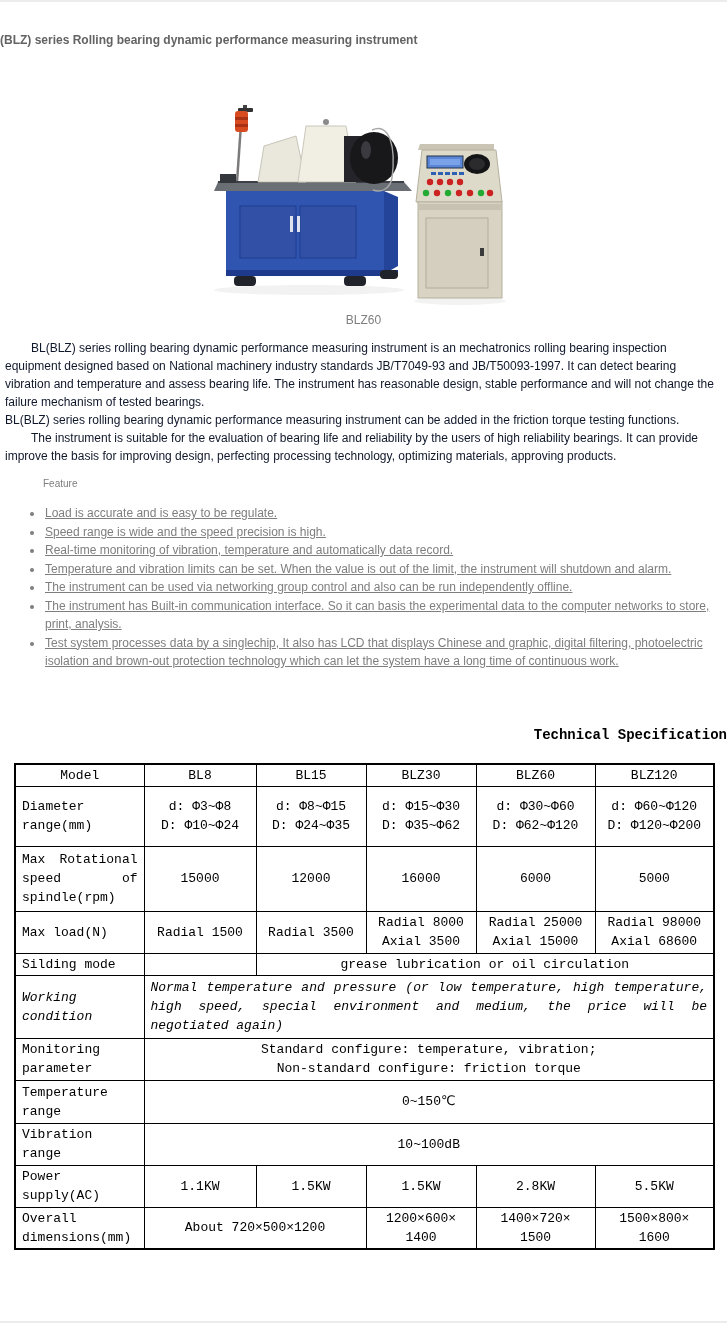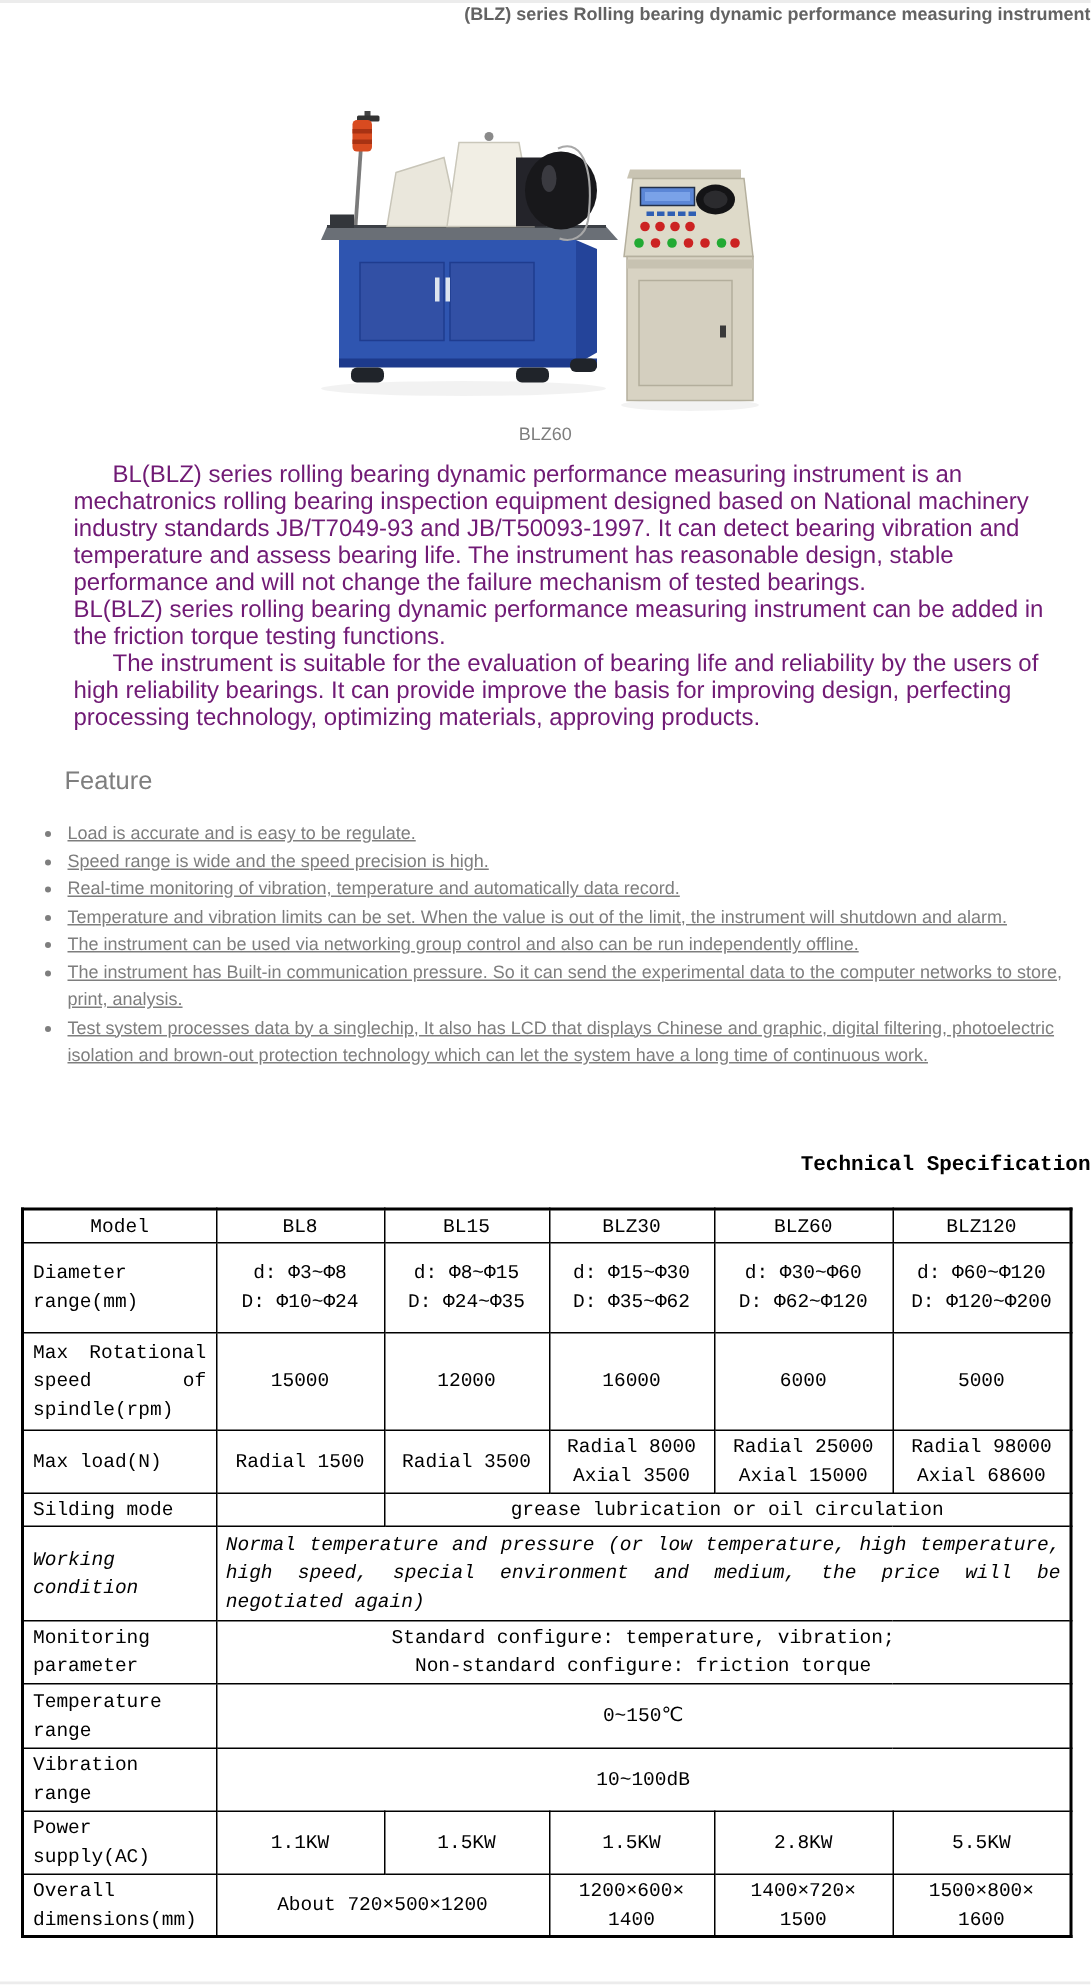--- a/index.html
+++ b/index.html
@@ -2,28 +2,28 @@
 <html><head>
 <meta charset="utf-8">
 <style>
   html,body{margin:0;padding:0;}
   body{
     width:727px;height:1323px;background:#fff;overflow:hidden;position:relative;
     font-family:"Liberation Sans","DejaVu Sans",sans-serif;
     border-top:2px solid #ececec;box-sizing:border-box;
   }
   body::after{content:"";position:absolute;left:0;bottom:0;width:727px;height:2px;background:#ececec;}
-  .page-title{text-align:right;font-size:12px;font-weight:bold;color:#636363;}
+  .page-title{padding-top:31px;text-align:left;font-size:12px;font-weight:bold;color:#636363;}
   .figure{margin-top:47px;text-align:center;}
   .figure svg{display:inline-block;vertical-align:top;}
   .figure-caption{margin-top:3px;text-align:center;font-size:12px;color:#7e7e7e;}
-  .content{padding:0 5px;margin-top:12px;font-size:16px;line-height:18px;color:#701a75;margin-left:44px;}
+  .content{padding:0 5px;margin-top:12px;font-size:12px;line-height:18px;color:#0f172a;}
   .para{margin:0;}
   .para.indent{text-indent:26px;}
-  .feature-heading{margin:23px 0 0 43px;font-size:17px;color:#7e7e7e;}
+  .feature-heading{margin:13px 0 0 43px;font-size:10px;color:#7e7e7e;}
   ul.features{margin:15px 0 0 0;padding:0 10px 0 44px;color:#7e7e7e;font-size:12px;line-height:18.5px;list-style:disc outside;}
   ul.features li{margin:0;padding-left:1px;text-decoration:underline;}
   .spec-heading{
     margin-top:56px;text-align:right;color:#000;
     font-family:"Liberation Mono","DejaVu Sans Mono",monospace;
     font-size:14px;font-weight:bold;
   }
   table.spec{
     margin:20px 0 0 14px;border-collapse:collapse;table-layout:fixed;width:699px;
     font-family:"Liberation Mono","DejaVu Sans Mono","DejaVu Sans",monospace;
@@ -124,21 +124,21 @@
   </div>
 
 <div class="feature-heading">Feature</div>
 
 <ul class="features">
     <li>Load is accurate and is easy to be regulate.</li>
     <li>Speed range is wide and the speed precision is high.</li>
     <li>Real-time monitoring of vibration, temperature and automatically data record.</li>
     <li>Temperature and vibration limits can be set. When the value is out of the limit, the instrument will shutdown and alarm.</li>
     <li>The instrument can be used via networking group control and also can be run independently offline.</li>
-    <li>The instrument has Built-in communication pressure. So it can send the experimental data to the computer networks to store, print, analysis.</li>
+    <li>The instrument has Built-in communication interface. So it can basis the experimental data to the computer networks to store, print, analysis.</li>
     <li>Test system processes data by a singlechip, It also has LCD that displays Chinese and graphic, digital filtering, photoelectric isolation and brown-out protection technology which can let the system have a long time of continuous work.</li>
   </ul>
 
 <div class="spec-heading">Technical Specification</div>
 
 <table class="spec">
   <colgroup>
       <col style="width: 129px;">
       <col style="width: 112px;">
       <col style="width: 110px;">

